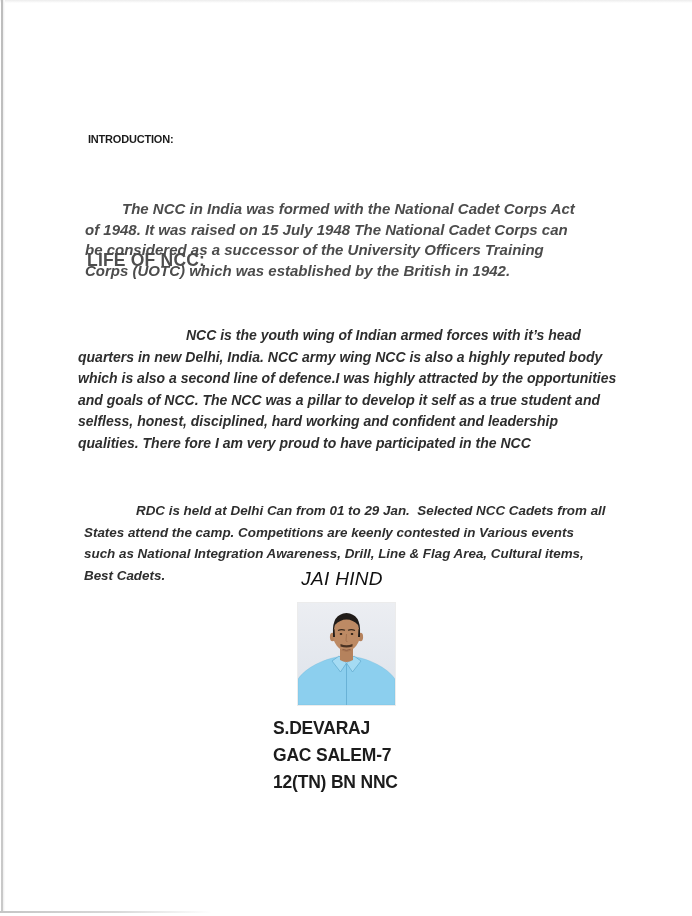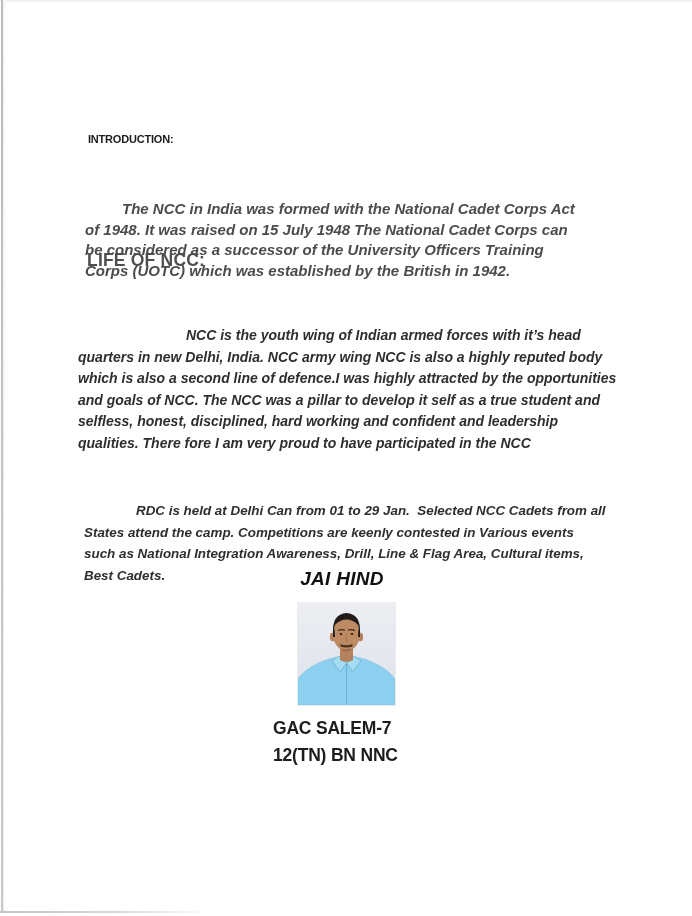--- a/index.html
+++ b/index.html
@@ -43,21 +43,21 @@
     top:284px; left:78px; width:590px;
     font-size:14px; line-height:21.5px; color:#2e2e2e; text-indent:108px;
   }
   .para-rdc {
     top:459px; left:84px; width:590px;
     font-size:13.4px; line-height:21.5px; color:#2e2e2e; text-indent:52px;
   }
 
   .jai-hind {
     position:absolute; top:567px; left:0; width:684px; text-align:center;
-    font-size:19px; line-height:23px; font-weight:bold; font-style:italic;
+    font-size:19px; line-height:23px; font-weight:normal; font-style:italic;
     color:#101010; letter-spacing:0.3px;
   }
   .photo-frame {
     position:absolute; left:298px; top:603px; width:97px; height:102px;
     background:#e6e8ee; box-shadow:0 0 0 1px #ececec;
   }
   .photo-frame svg { display:block; width:100%; height:100%; }
 
   .id-block {
     position:absolute; left:273px; top:715px;
@@ -136,17 +136,18 @@
 
       <path d="M48.5,31 L48,38 q0.5,0.8 1.5,0.6" stroke="#a06f4c" stroke-width="0.8" fill="none"></path>
 
       <path d="M42.5,41 q6,2.6 12,0 l0,2.4 q-6,2.2 -12,0 Z" fill="#4a3222"></path>
 
       <path d="M44.5,46.5 q4,1.6 8,0" stroke="#8a5a41" stroke-width="1" fill="none"></path>
     </svg>
   </div>
 
   <div class="id-block">
+    <div>S.DEVARAJ</div>
     <div>GAC SALEM-7</div>
     <div>12(TN) BN NNC</div>
   </div>
 
 </div>
 
 </body></html>

